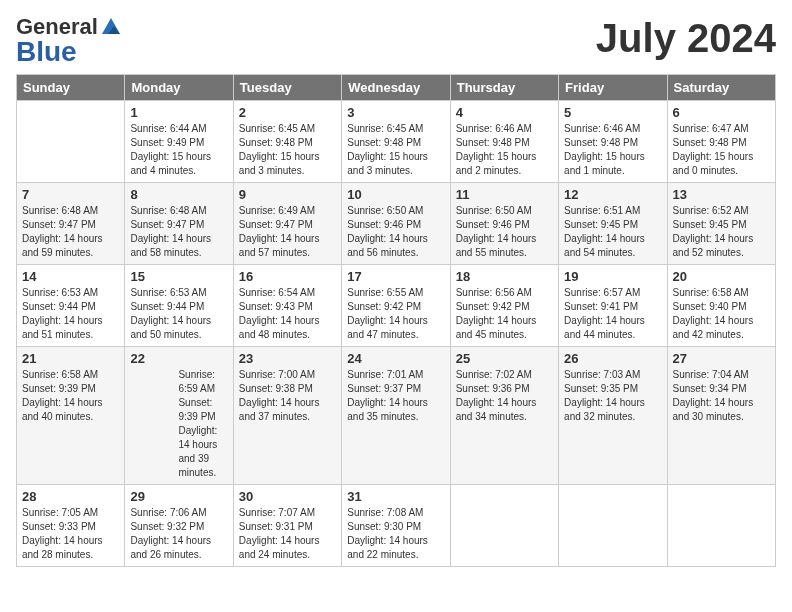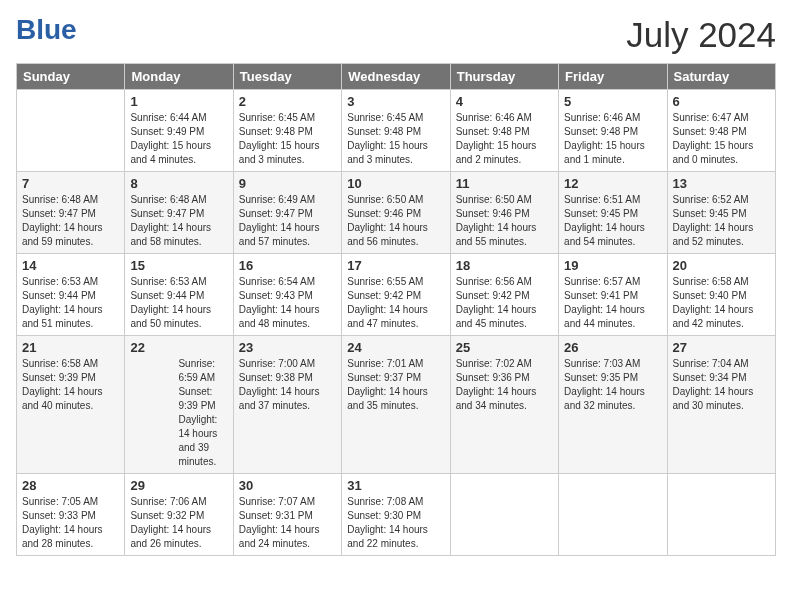--- a/index.html
+++ b/index.html
@@ -30,22 +30,22 @@
     .logo-blue {
       font-size: 28px;
       font-weight: bold;
       color: #2a5fa5;
       line-height: 1;
     }
     .title-section {
       text-align: right;
     }
     .month-title {
-      font-size: 35px;
-      font-weight: normal;
+      font-size: 40px;
+      font-weight: bold;
       color: #333;
       line-height: 1.1;
     }
     .location-title {
       font-size: 16px;
       color: #333;
       font-weight: normal;
     }
     .calendar {
       width: 100%;
@@ -90,20 +90,27 @@
     }
     .row-white {
       background: #fff;
     }
   </style>
 </head>
 <body>
 
 <div class="header">
   <div class="logo">
+    <div style="display:flex;align-items:center;gap:2px;">
+      <span class="logo-general">General</span>
+      <svg width="22" height="22" viewBox="0 0 22 22">
+        <polygon points="11,2 20,18 2,18" fill="#2a6db5"></polygon>
+        <polygon points="14,10 20,18 8,18" fill="#1a4f8a"></polygon>
+      </svg>
+    </div>
     <span class="logo-blue">Blue</span>
   </div>
   <div class="title-section">
     <div class="month-title">July 2024</div>
   </div>
 </div>
 
 <table class="calendar">
   <thead>
     <tr id="header-row">

